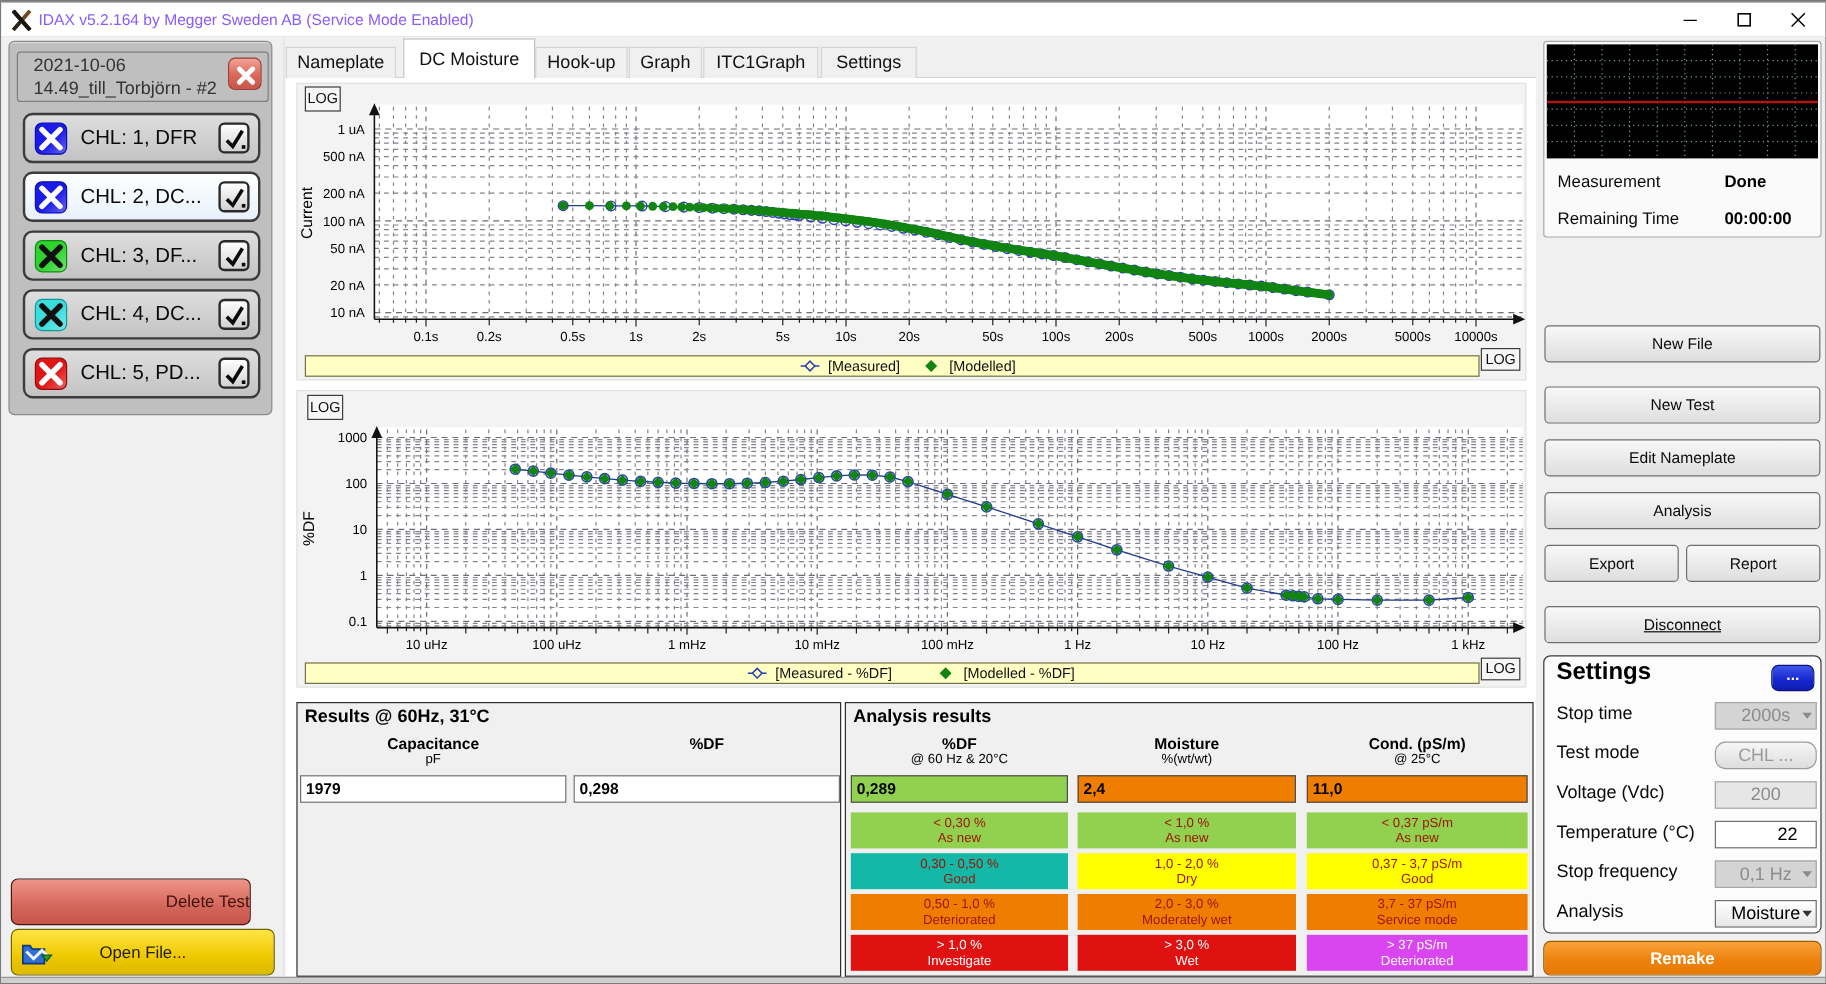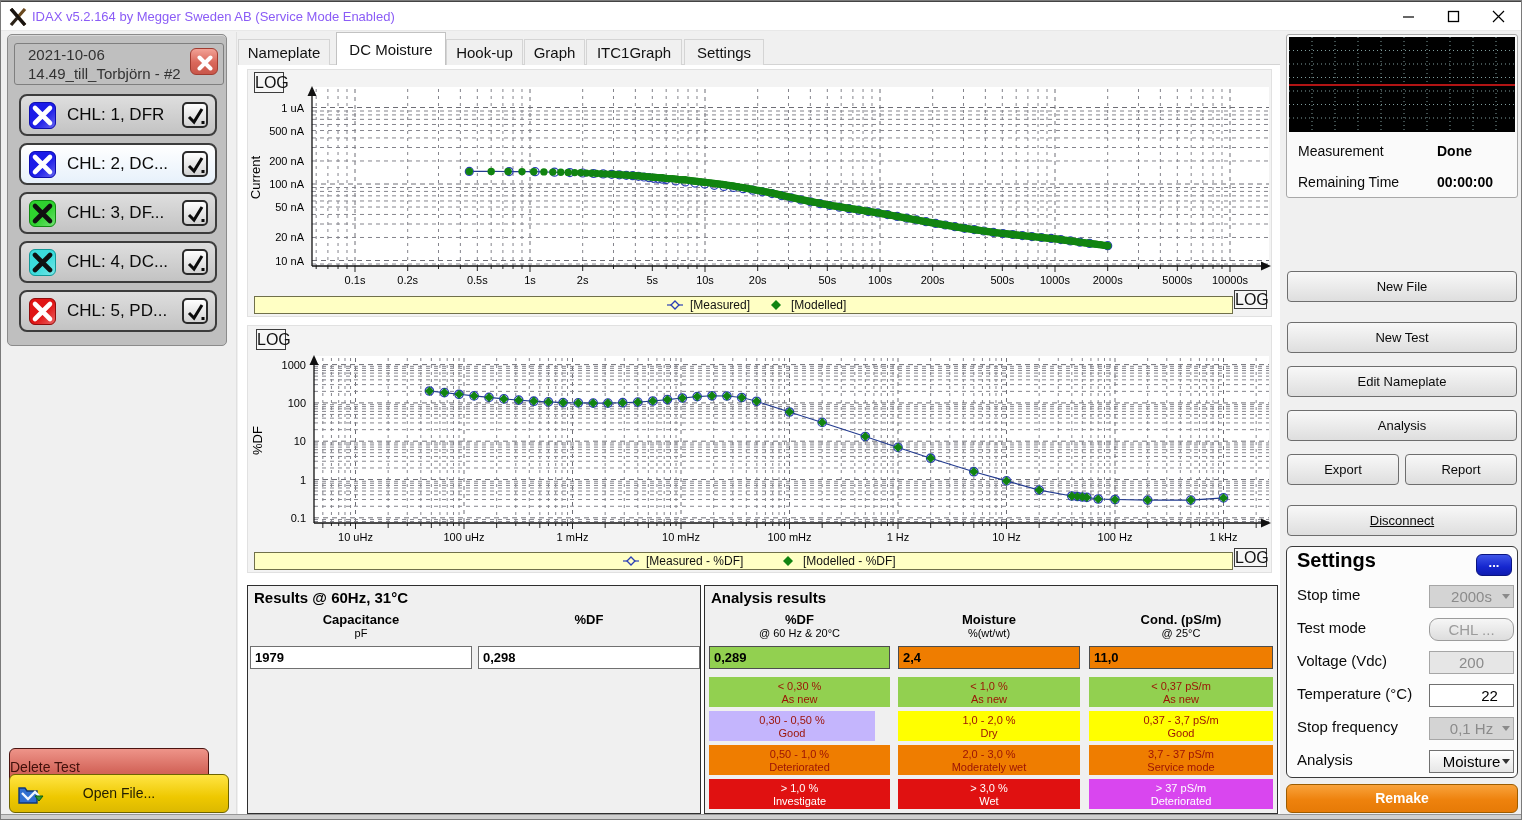--- a/index.html
+++ b/index.html
@@ -29,41 +29,41 @@
   .chl-btn{position:absolute;left:11px;width:198px;height:42px;border:2px solid #3c3c3c;border-radius:8px;
      background:linear-gradient(#dedede,#c3c3c3);}
   .chl-btn.selected{background:linear-gradient(#ffffff,#e7f1fb);}
   .chl-icon{position:absolute;left:8px;top:6px;width:27px;height:27px;border-radius:6px;}
   .chl-label{position:absolute;left:46px;top:9px;font-size:17px;color:#0a0a0a;white-space:nowrap;}
   .chl-check{position:absolute;right:7px;top:6px;width:26px;height:26px;border:2px solid #2a2a2a;border-radius:5px;
      background:linear-gradient(#ffffff,#d2d2d2);}
   .chl-check svg{position:absolute;left:2px;top:2px;}
   #delete-btn{position:absolute;left:8px;top:700px;width:200px;height:39px;border:1px solid #4a1410;border-radius:6px;
      background:linear-gradient(#ee9489,#d4665b 60%,#c85549);
-     font-size:14px;color:#40100a;text-align:left;line-height:37px;margin-top:16px;}
+     font-size:14px;color:#40100a;text-align:right;line-height:37px;}
   #open-btn{position:absolute;left:8px;top:742px;width:220px;height:39px;border:1px solid #6d6400;border-radius:6px;
      background:linear-gradient(#ffe544,#eec800 60%,#dcb900);
      font-size:14px;color:#221e00;text-align:center;line-height:37px;}
   #open-icon{position:absolute;left:8px;top:7px;width:26px;height:24px;}
   
   #main-white{position:absolute;left:237px;top:64px;width:1042px;height:749px;background:#ffffff;}
   #tabbar{position:absolute;left:237px;top:31px;width:1042px;height:33px;}
   #tab-underline{position:absolute;left:0px;top:32px;width:1042px;height:1px;background:#d4d4d4;}
   .tab{position:absolute;top:7px;height:26px;background:#f0f0f0;border:1px solid #d4d4d4;border-bottom:none;
      font-size:15px;color:#111;text-align:center;}
   .tab.active{top:0px;height:33px;background:#ffffff;border:1px solid #c2c2c2;border-bottom:none;z-index:3;}
   .tab span{display:block;margin-top:4px;}
   .tab.active span{margin-top:8px;}
   
   .chart-panel{position:absolute;background:#f3f3f3;border:1px solid #e1e1e1;}
   #chart-panel-1{left:246px;top:68px;width:1025px;height:248px;}
   #chart-panel-2{left:246px;top:324px;width:1025px;height:248px;}
   #charts-svg{position:absolute;left:0;top:0;pointer-events:none;z-index:2;}
   .log-badge{position:absolute;z-index:4;background:#f6f6f6;border:1px solid #3c3c3c;
-     font-size:16px;color:#111;text-align:center;}
+     font-size:12px;color:#111;text-align:center;}
   .legend-bar{position:absolute;height:18px;background:#ffffc4;border:1px solid #70704a;z-index:3;}
   .legend-item{position:absolute;top:1px;font-size:12px;color:#111;white-space:nowrap;}
   .legend-item .glyph{display:inline-block;vertical-align:-2px;margin-right:7px;}
   
   .res-panel{position:absolute;background:#f0f0f0;border:1px solid #2e2e2e;z-index:1;}
   #results-panel{left:246px;top:584px;width:454px;height:229px;}
   #analysis-panel{left:703px;top:584px;width:574px;height:229px;}
   .panel-title{position:absolute;left:6px;top:3px;font-size:15px;font-weight:bold;color:#000;}
   .col-head{position:absolute;text-align:center;font-weight:bold;font-size:13px;color:#000;}
   .col-sub{position:absolute;text-align:center;font-size:11px;color:#000;}
@@ -1025,21 +1025,21 @@
         <div>As new</div>
       </div>
       <div class="band-cell" style="left: 193px; top: 91px; width: 182px; background: rgb(146, 208, 80); color: rgb(155, 18, 6);">
         <div>&lt; 1,0 %</div>
         <div>As new</div>
       </div>
       <div class="band-cell" style="left: 384px; top: 91px; width: 184px; background: rgb(146, 208, 80); color: rgb(155, 18, 6);">
         <div>&lt; 0,37 pS/m</div>
         <div>As new</div>
       </div>
-      <div class="band-cell" style="left: 4px; top: 125px; width: 166px; background: #c4b5fd; color: rgb(155, 18, 6);">
+      <div class="band-cell" style="left: 4px; top: 125px; width: 181px; background: #14b8a6; color: rgb(155, 18, 6);">
         <div>0,30 - 0,50 %</div>
         <div>Good</div>
       </div>
       <div class="band-cell" style="left: 193px; top: 125px; width: 182px; background: rgb(255, 255, 0); color: rgb(155, 18, 6);">
         <div>1,0 - 2,0 %</div>
         <div>Dry</div>
       </div>
       <div class="band-cell" style="left: 384px; top: 125px; width: 184px; background: rgb(255, 255, 0); color: rgb(155, 18, 6);">
         <div>0,37 - 3,7 pS/m</div>
         <div>Good</div>

